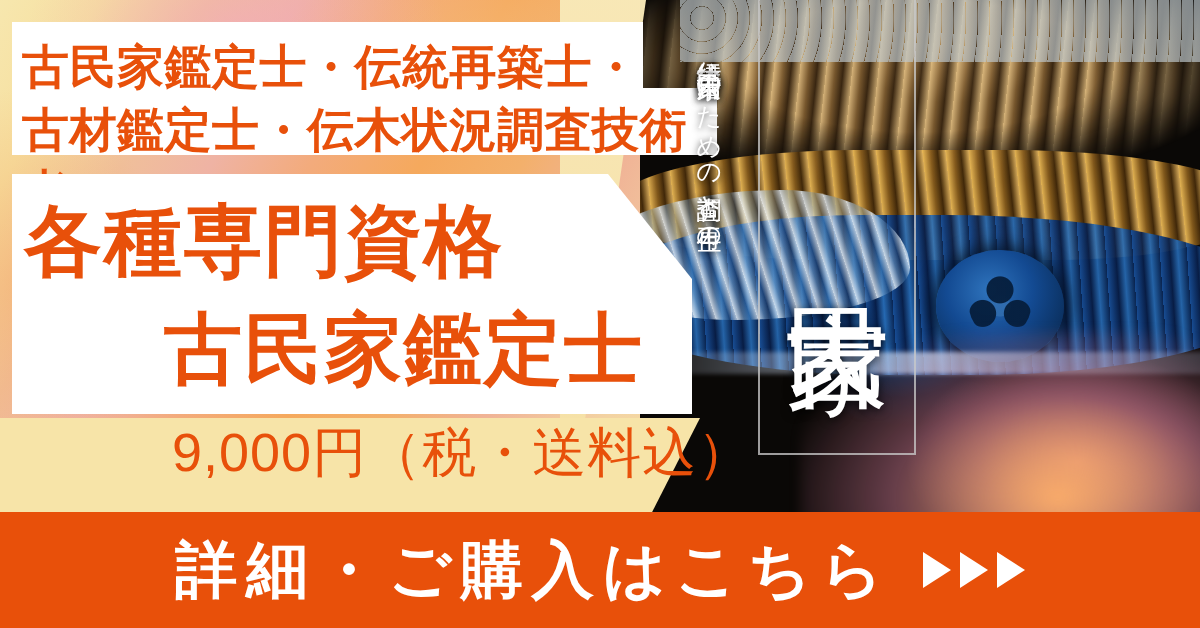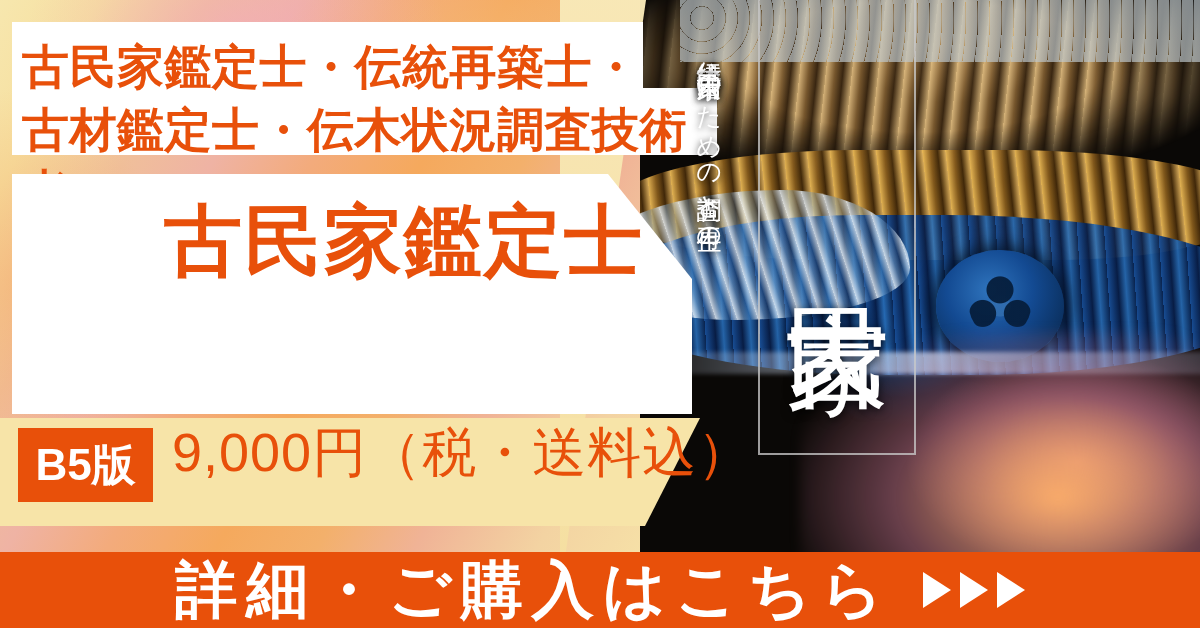--- a/index.html
+++ b/index.html
@@ -200,21 +200,21 @@
     font-size:44px;font-weight:700;line-height:74px;text-align:center;
     letter-spacing:0;
   }
   .price-text{
     position:absolute;left:172px;top:415px;
     color:#e8500a;font-size:54px;line-height:74px;font-weight:400;letter-spacing:1px;
   }
 
   
   .cta{
-    position:absolute;left:0;bottom:0;width:1200px;height:76px;
+    position:absolute;left:0;bottom:0;width:1200px;height:116px;
     background:#e8500a;
     display:flex;align-items:center;justify-content:center;gap:26px;
   }
   .cta-label{
     color:#fff;font-size:62px;font-weight:700;letter-spacing:9px;line-height:1;
     white-space:nowrap;
   }
   .cta-arrows{display:flex;align-items:center;gap:9px;margin-left:4px;}
   .cta-arrows i{
     display:block;width:0;height:0;
@@ -246,25 +246,25 @@
   <div class="cover-sub">伝統構法 古民家活用のための調査と再生の</div>
 
   <div class="wedge"></div>
 
   <div class="panel-white-top"></div>
   <div class="headline">古民家鑑定士・伝統再築士・
 古材鑑定士・伝木状況調査技術者</div>
 
   <div class="panel-white-mid"></div>
   <div class="subline">
+    <span class="l1">各種専門資格</span>
     <span class="l2">古民家鑑定士</span>
   </div>
 
   <div class="price-strip"></div>
-  <div class="badge">B5版</div>
   <div class="price-text">9,000円（税・送料込）</div>
 
   <div class="cta">
     <span class="cta-label">詳細・ご購入はこちら</span>
     <span class="cta-arrows">
       <i></i>
       <i></i>
       <i></i>
     </span>
   </div>

